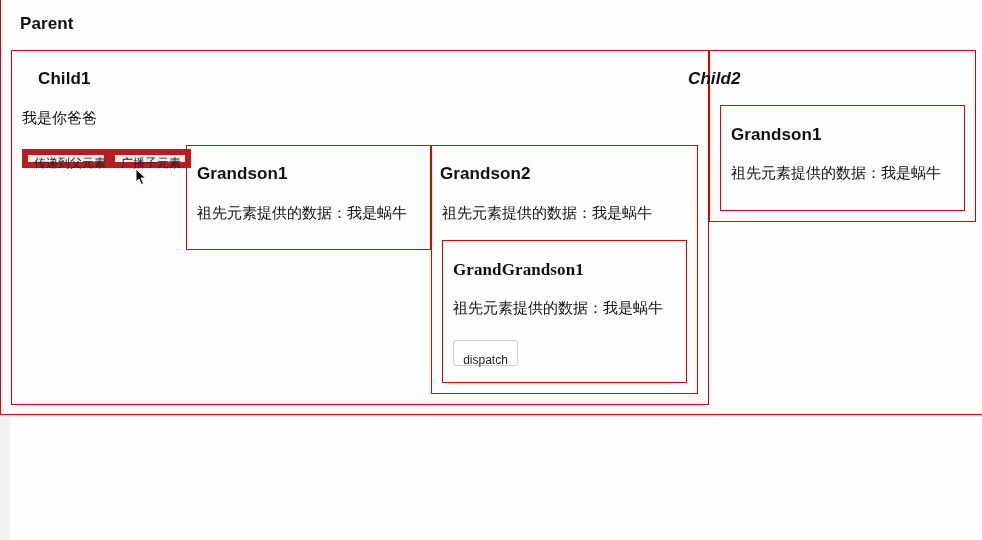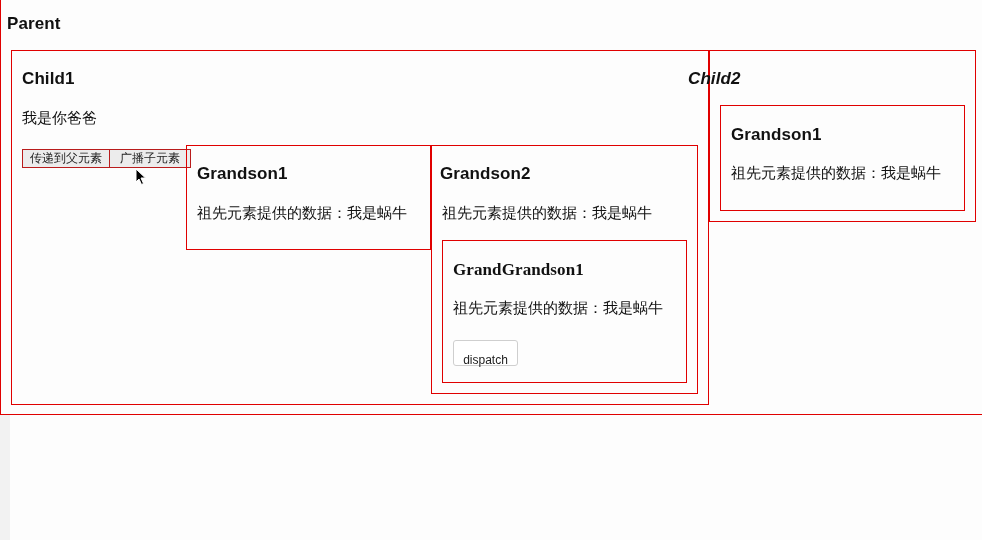--- a/index.html
+++ b/index.html
@@ -8,42 +8,42 @@
     background:#fdfdfd;
     font-family: "Liberation Sans", "DejaVu Sans", sans-serif;
     color:#111;
   }
   .left-strip { position:absolute; left:0; top:414px; width:10px; height:126px; background:#f2f2f2; }
   .box { position:absolute; border:1px solid #e00000; box-sizing:border-box; background:transparent; }
   .h { position:absolute; font-size:17px; font-weight:bold; letter-spacing:0.1px; }
   .t { position:absolute; font-size:15px; white-space:nowrap;text-align:right; }
   .btn {
     position:absolute; height:19px; box-sizing:border-box;
-    border:1px solid #b91c1c; background:#ececec;
+    border:6px solid #b91c1c; background:#ececec;
     font-size:12px; line-height:17px; padding:0 6px; color:#222; white-space:nowrap;
     font-family:"DejaVu Sans", sans-serif;
   }
   .btn2 {
     position:absolute; height:16px; box-sizing:border-box;
     border:1px solid #cfcfcf; border-radius:3px; background:#fff;
     font-size:12px; line-height:14px; padding:12px 7px; color:#222;
   }
   .cursor { position:absolute; left:135px; top:168px; }
 </style>
 </head>
 <body>
 
 <div class="left-strip"></div>
 
 <div class="box" style="left:0;top:-2px;width:990px;height:417px;">
 </div>
-<div class="h" style="left:7px;top:14px;text-align:center;">Parent</div>
+<div class="h" style="left:20px;top:14px;text-align:center;">Parent</div>
 
 <div class="box" style="left:11px;top:50px;width:698px;height:355px;"></div>
-<div class="h" style="left:22px;top:69px;">Child1</div>
+<div class="h" style="left:38px;top:69px;">Child1</div>
 <div class="t" style="left:22px;top:109px;">我是你爸爸</div>
 <button class="btn" style="left:22px;top:149px;width:88px;">传递到父元素</button>
 <button class="btn" style="left:109px;top:149px;width:82px;">广播子元素</button>
 
 <div class="box" style="left:186px;top:145px;width:245px;height:105px;"></div>
 <div class="h" style="left:197px;top:164px;">Grandson1</div>
 <div class="t" style="left:197px;top:204px;">祖先元素提供的数据：我是蜗牛</div>
 
 <div class="box" style="left:431px;top:145px;width:267px;height:249px;"></div>
 <div class="h" style="left:440px;top:164px;">Grandson2</div>

